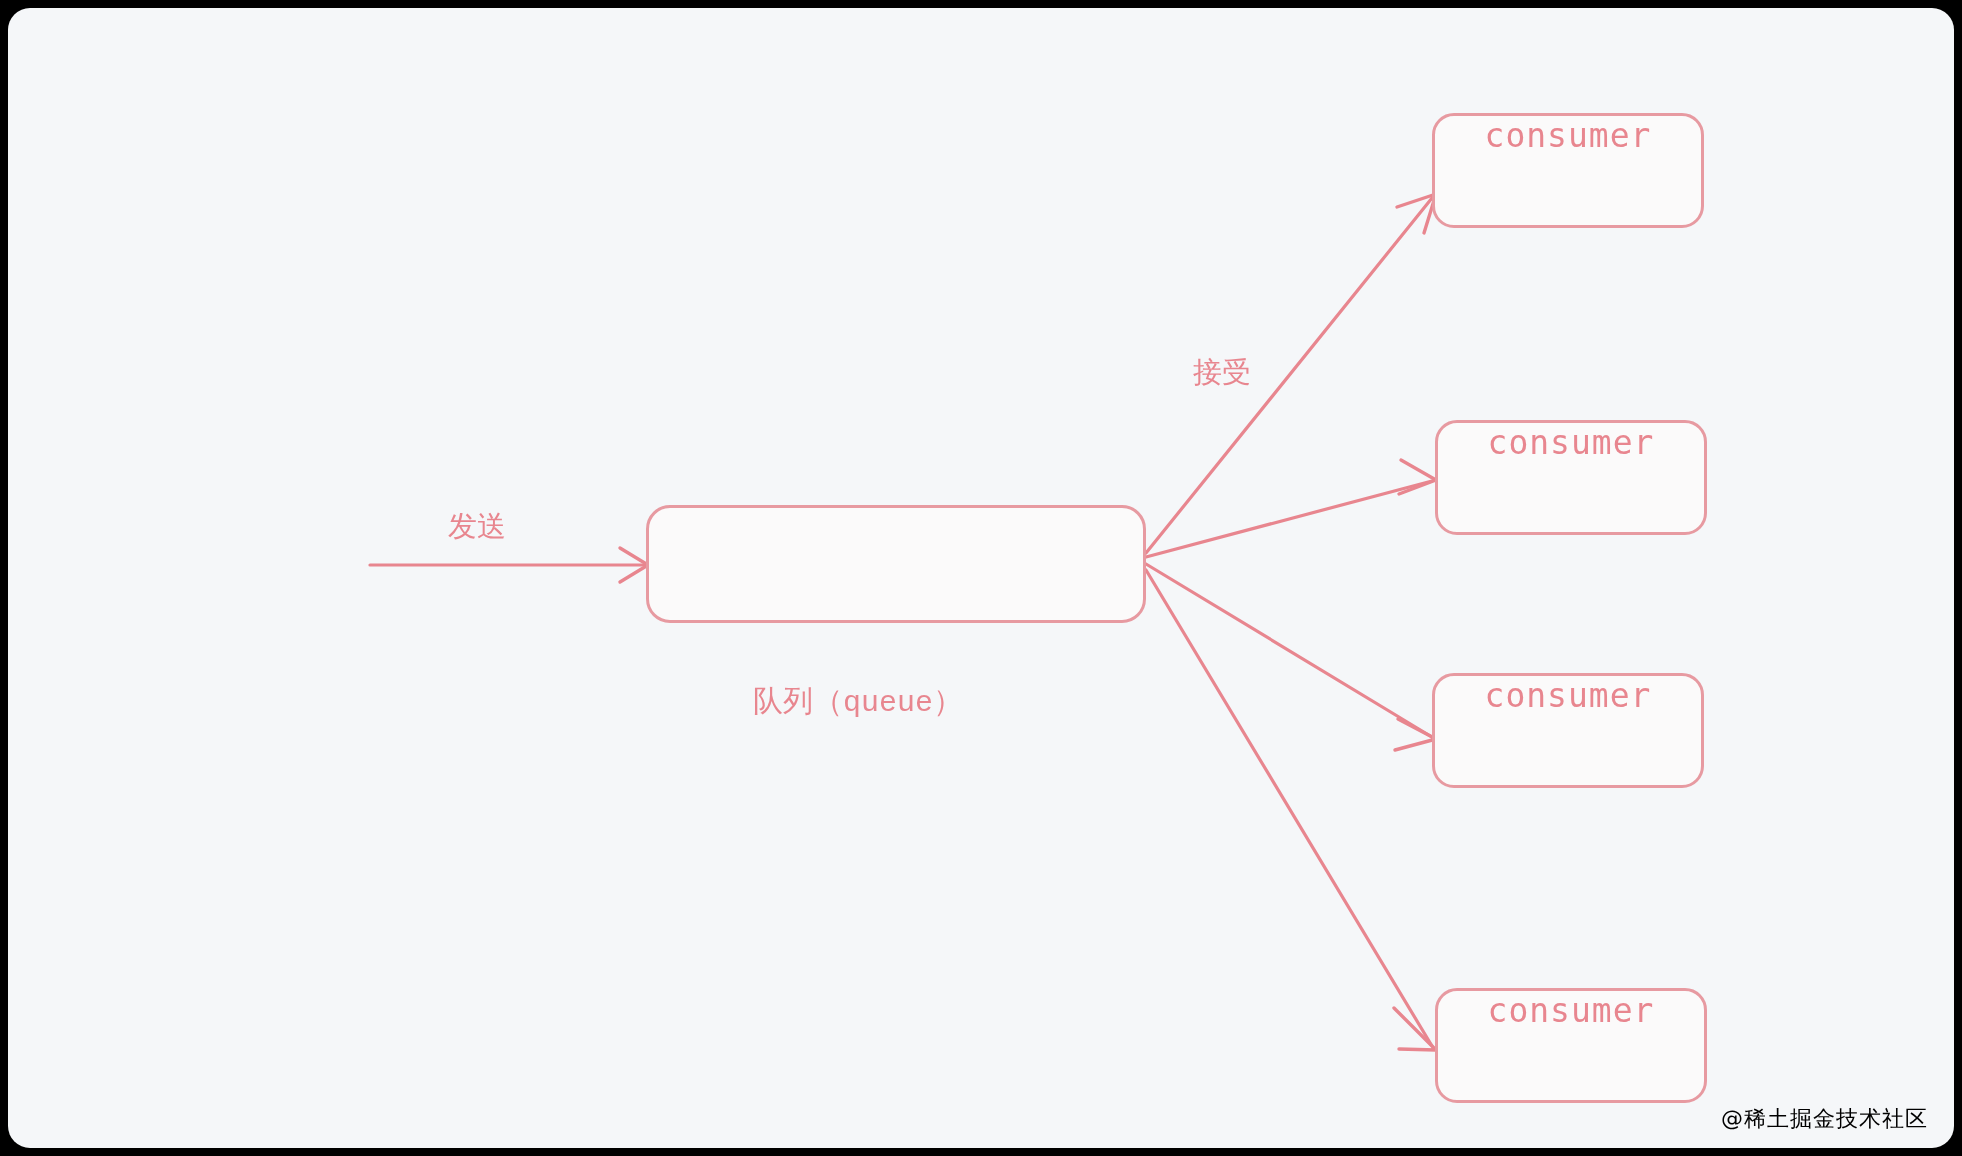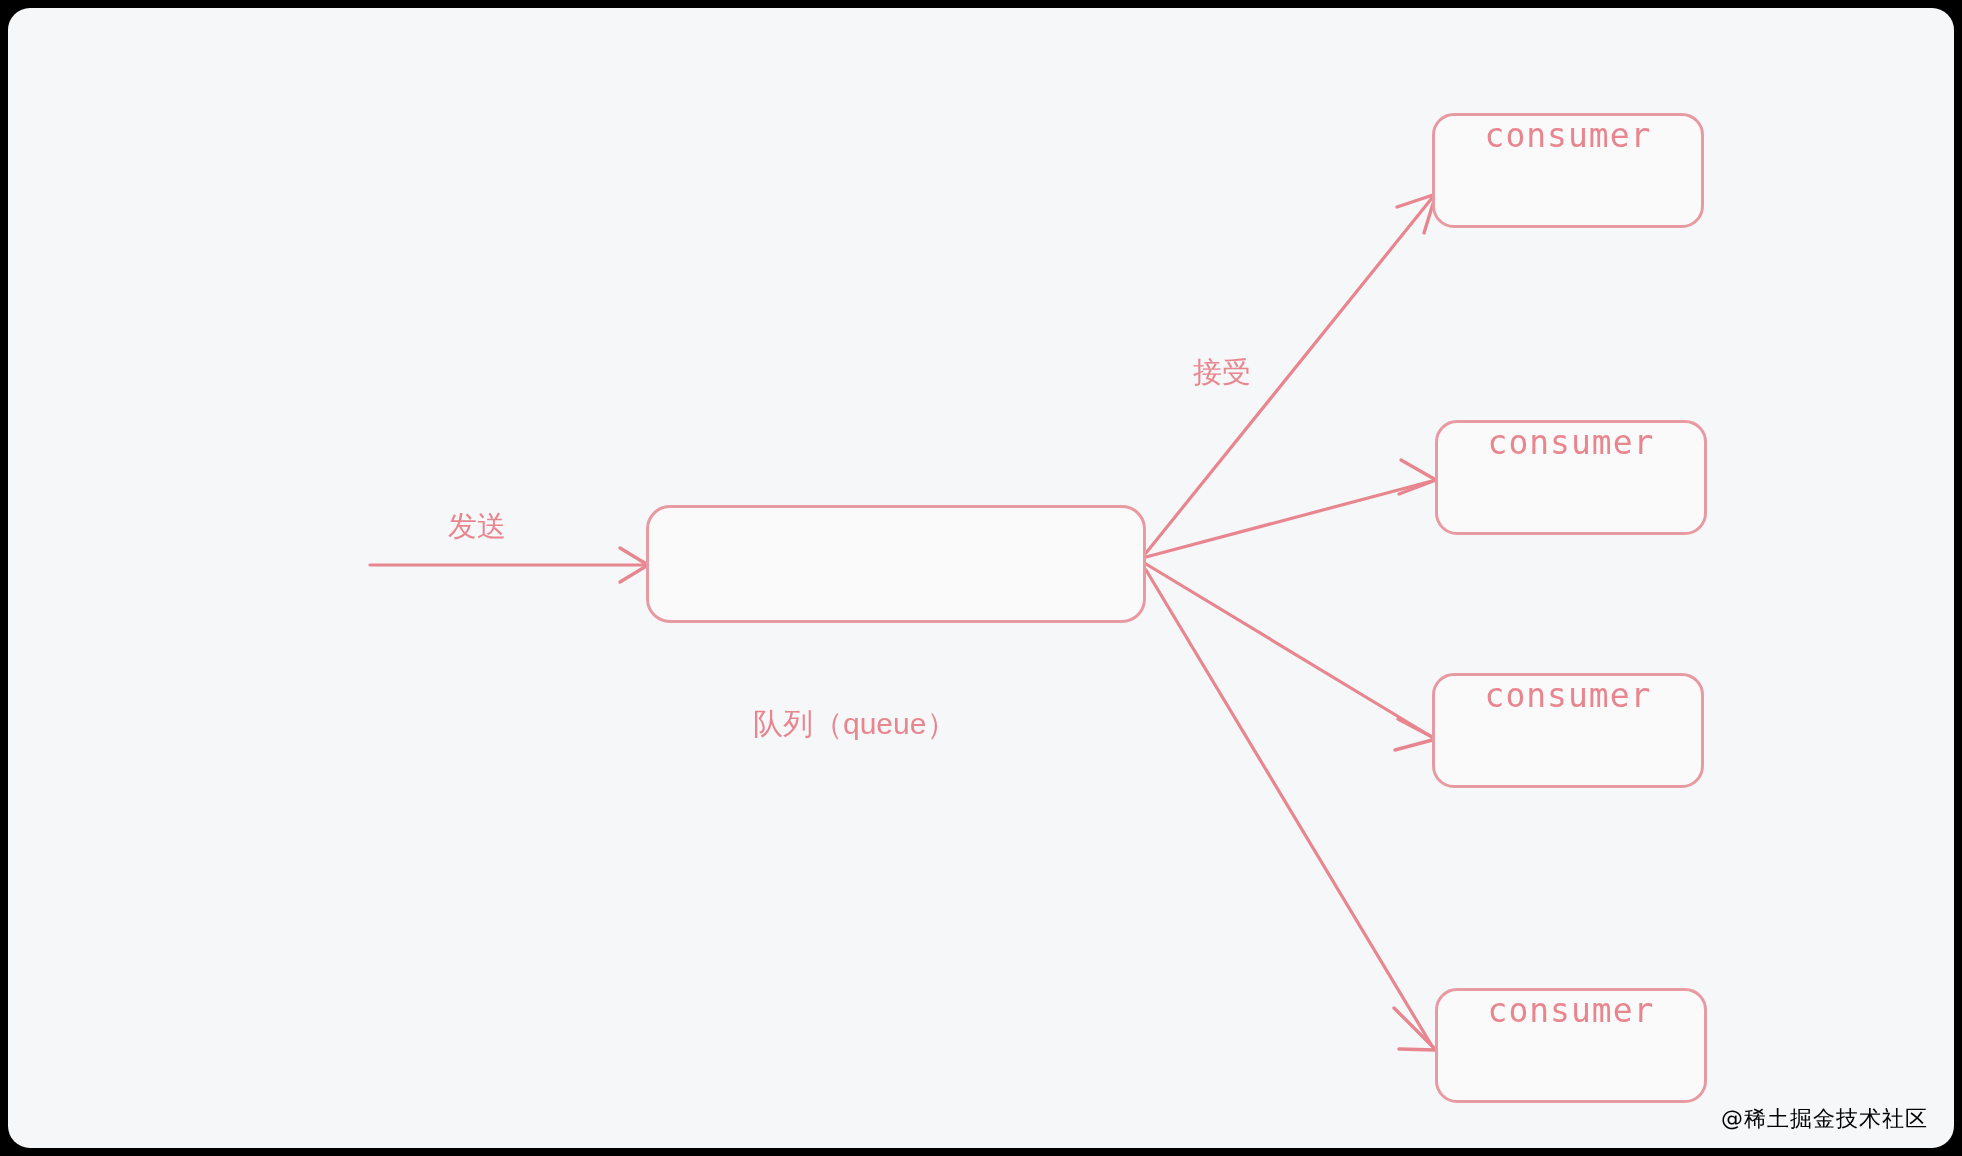--- a/index.html
+++ b/index.html
@@ -57,25 +57,24 @@
   }
   .edge-label {
     position: absolute;
     font-family: "DejaVu Sans", "Liberation Sans", sans-serif;
     font-size: 29px;
     color: #e8868f;
     white-space: nowrap;
   }
   .caption {
     position: absolute;
-    font-family: Liberation Sans, sans-serif;
+    font-family: Liberation Mono, monospace;
     font-size: 30px;
     color: #e8868f;
     white-space: nowrap;
-    margin-top: 23px;
   }
   #watermark {
     position: absolute;
     right: 26px;
     bottom: 14px;
     font-family: "DejaVu Sans", "Liberation Sans", sans-serif;
     font-size: 22px;
     color: #000000;
     letter-spacing: 1px;
     white-space: nowrap;

